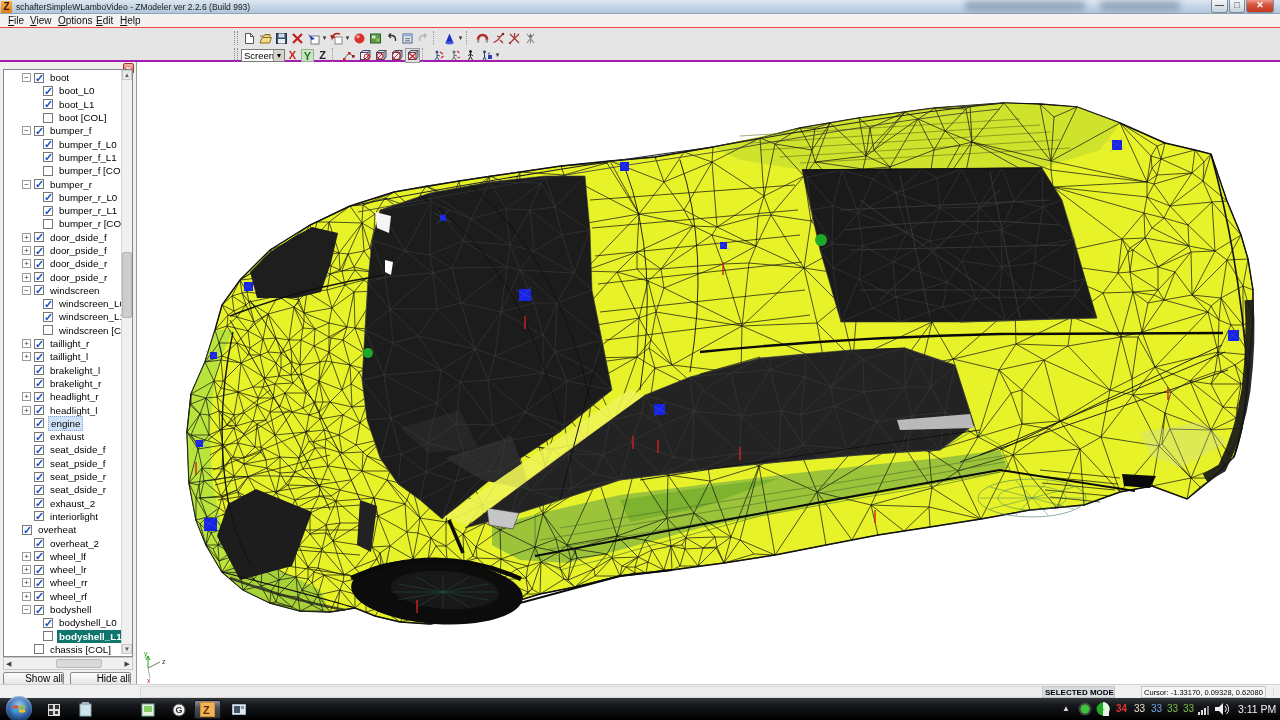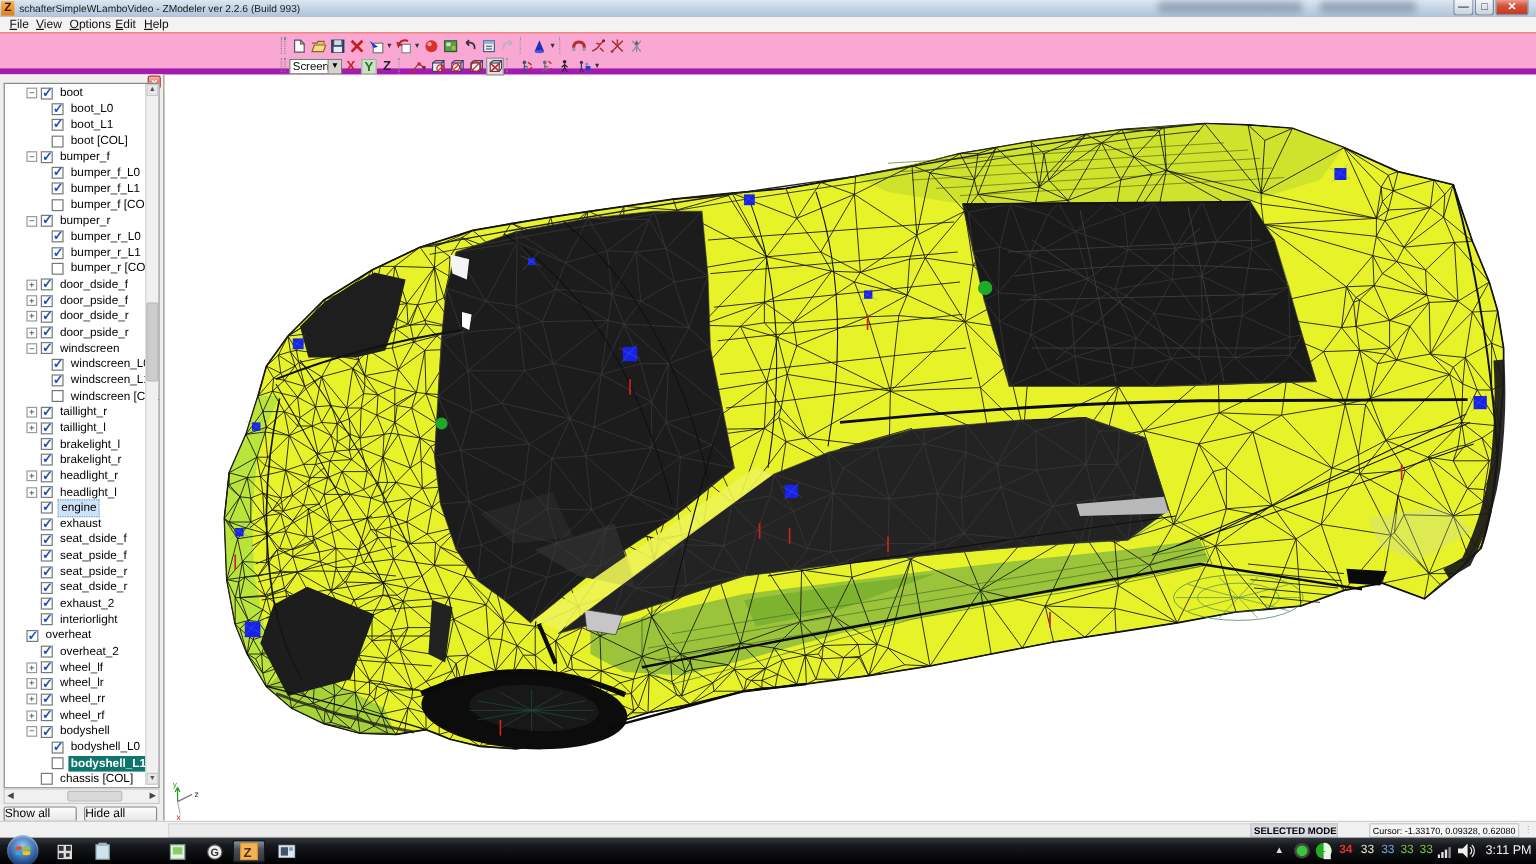--- a/index.html
+++ b/index.html
@@ -15,21 +15,21 @@
 #btnmax { left:1229px; width:16px; background:linear-gradient(#f4f6f8,#c9d4de); }
 #btncls { left:1246px; width:28px; background:linear-gradient(#f09a8c,#d5533c 40%,#c23722); }
 .winbtn span { display:block; text-align:center; font-size:9px; line-height:11px; color:#fff; font-weight:bold; }
 #btnmin span, #btnmax span { color:#444; }
 .blur1 { position:absolute; top:1px; height:10px; background:#6a7f96; filter:blur(3px); opacity:0.55; border-radius:2px; }
 
 #menu { position:absolute; left:0; top:14px; width:1280px; height:14px; background:#f4f3f1; border-bottom:1px solid #ef4444; font-size:10px; }
 #menu span { position:absolute; top:0; line-height:13px; color:#111; }
 #menu u { text-decoration:underline; }
 
-#tbar { position:absolute; left:0; top:28px; width:1280px; height:34px; background:#f9a8d4; border-bottom:5px solid #a21caf; }
+#tbar { position:absolute; left:0; top:28px; width:1280px; height:34px; background:#e5e5e5; border-bottom:2px solid #a21caf; }
 .tb { position:absolute; height:16px; display:flex; align-items:center; }
 .i { width:13px; height:13px; margin:0 1.5px; flex:none; }
 .caret { width:7px; font-size:7px; color:#333; text-align:center; flex:none; }
 .sep { width:6px; height:14px; border-left:1px dotted #999; margin:0 2px; }
 .grip { width:4px; height:14px; border-left:1px dotted #888; border-right:1px dotted #888; margin-right:3px; }
 #combo { width:44px; height:13px; background:#fff; border:1px solid #7a7a7a; font-size:9.5px; line-height:12px; padding-left:2px; position:relative; }
 #combo i { position:absolute; right:0; top:0; width:11px; height:11px; background:#d6d3cc; border-left:1px solid #999; font-style:normal; font-size:7px; text-align:center; line-height:11px; }
 .axbtn { width:13px; height:13px; font-size:11px; font-weight:bold; text-align:center; line-height:13px; margin:0 1px; }
 
 #panel { position:absolute; left:0; top:62px; width:137px; height:622px; background:#f1efec; border-right:1px solid #9a9a9a; }
@@ -42,21 +42,21 @@
 .exp { width:9px; height:9px; border:1px solid #9a9a9a; background:#fff; font-size:8px; line-height:7px; text-align:center; color:#333; margin-right:3px; flex:none; }
 .noexp { width:12px; flex:none; }
 .cb { width:10px; height:10px; border:1px solid #777; background:#fff; margin-right:4px; flex:none; position:relative; }
 .cb.ck::after { content:"\2713"; position:absolute; left:0px; top:-2px; color:#1f53c7; font-size:11px; font-weight:bold; }
 .lbl { padding:0 2px; }
 .hl1 { background:#cfe2f7; border:1px dotted #7aa7d8; }
 .hl2 { background:#0f766e; color:#fff;font-weight:bold; }
 #hscroll { position:absolute; left:3px; top:595px; width:130px; height:13px; background:#f0f0f0; border:1px solid #c9c9c9; }
 #hscroll .thumb { position:absolute; left:52px; top:1px; width:46px; height:9px; background:#d9d9d9; border:1px solid #bbb; border-radius:2px; }
 #hscroll .la, #hscroll .ra { position:absolute; top:1px; font-size:7px; color:#444; line-height:10px; }
-.pbtn { position:absolute; top:610px; width:61px; height:13px; background:linear-gradient(#fdfdfd,#e6e6e6); border:1px solid #8a8a8a; border-radius:2px; font-size:10px; text-align:left; line-height:12px; }
+.pbtn { position:absolute; top:610px; width:61px; height:13px; background:linear-gradient(#fdfdfd,#e6e6e6); border:1px solid #8a8a8a; border-radius:2px; font-size:10px; text-align:right; line-height:12px;padding-left:12px; }
 
 #vtabs { position:absolute; left:136px; top:62px; width:1144px; height:16px; background:#f1efec; border-bottom:1px solid #9a9a9a; border-left:1px solid #c8c5bd; }
 #ptab { position:absolute; left:4px; top:1px; width:58px; height:15px; background:#fff; border:1px solid #555; font-size:10px; font-weight:bold; text-align:center; line-height:14px; }
 #disp { position:absolute; left:68px; top:1px; font-size:10px; line-height:15px; color:#222; }
 #vicons { position:absolute; right:17px; top:1px; width:46px; height:14px; border-left:1px solid #aaa; border-right:1px solid #aaa; text-align:center; }
 #vred { position:absolute; right:2px; top:1px; width:12px; height:12px; border:2px solid #a33c3c; background:#e7b9b9; }
 #canvas { position:absolute; left:136px; top:78px; width:1144px; height:606px; background:#fff; border-left:1px solid #9a9a9a; }
 
 #status { position:absolute; left:0; top:684px; width:1280px; height:14px; background:#f0f0f0; border-top:1px solid #d0d0d0; font-size:10px; }
 #status .fld { position:absolute; top:1px; height:12px; border:1px solid #c6c6c6; line-height:11px; padding:0 2px; background:#ececec; white-space:nowrap; overflow:hidden; }

